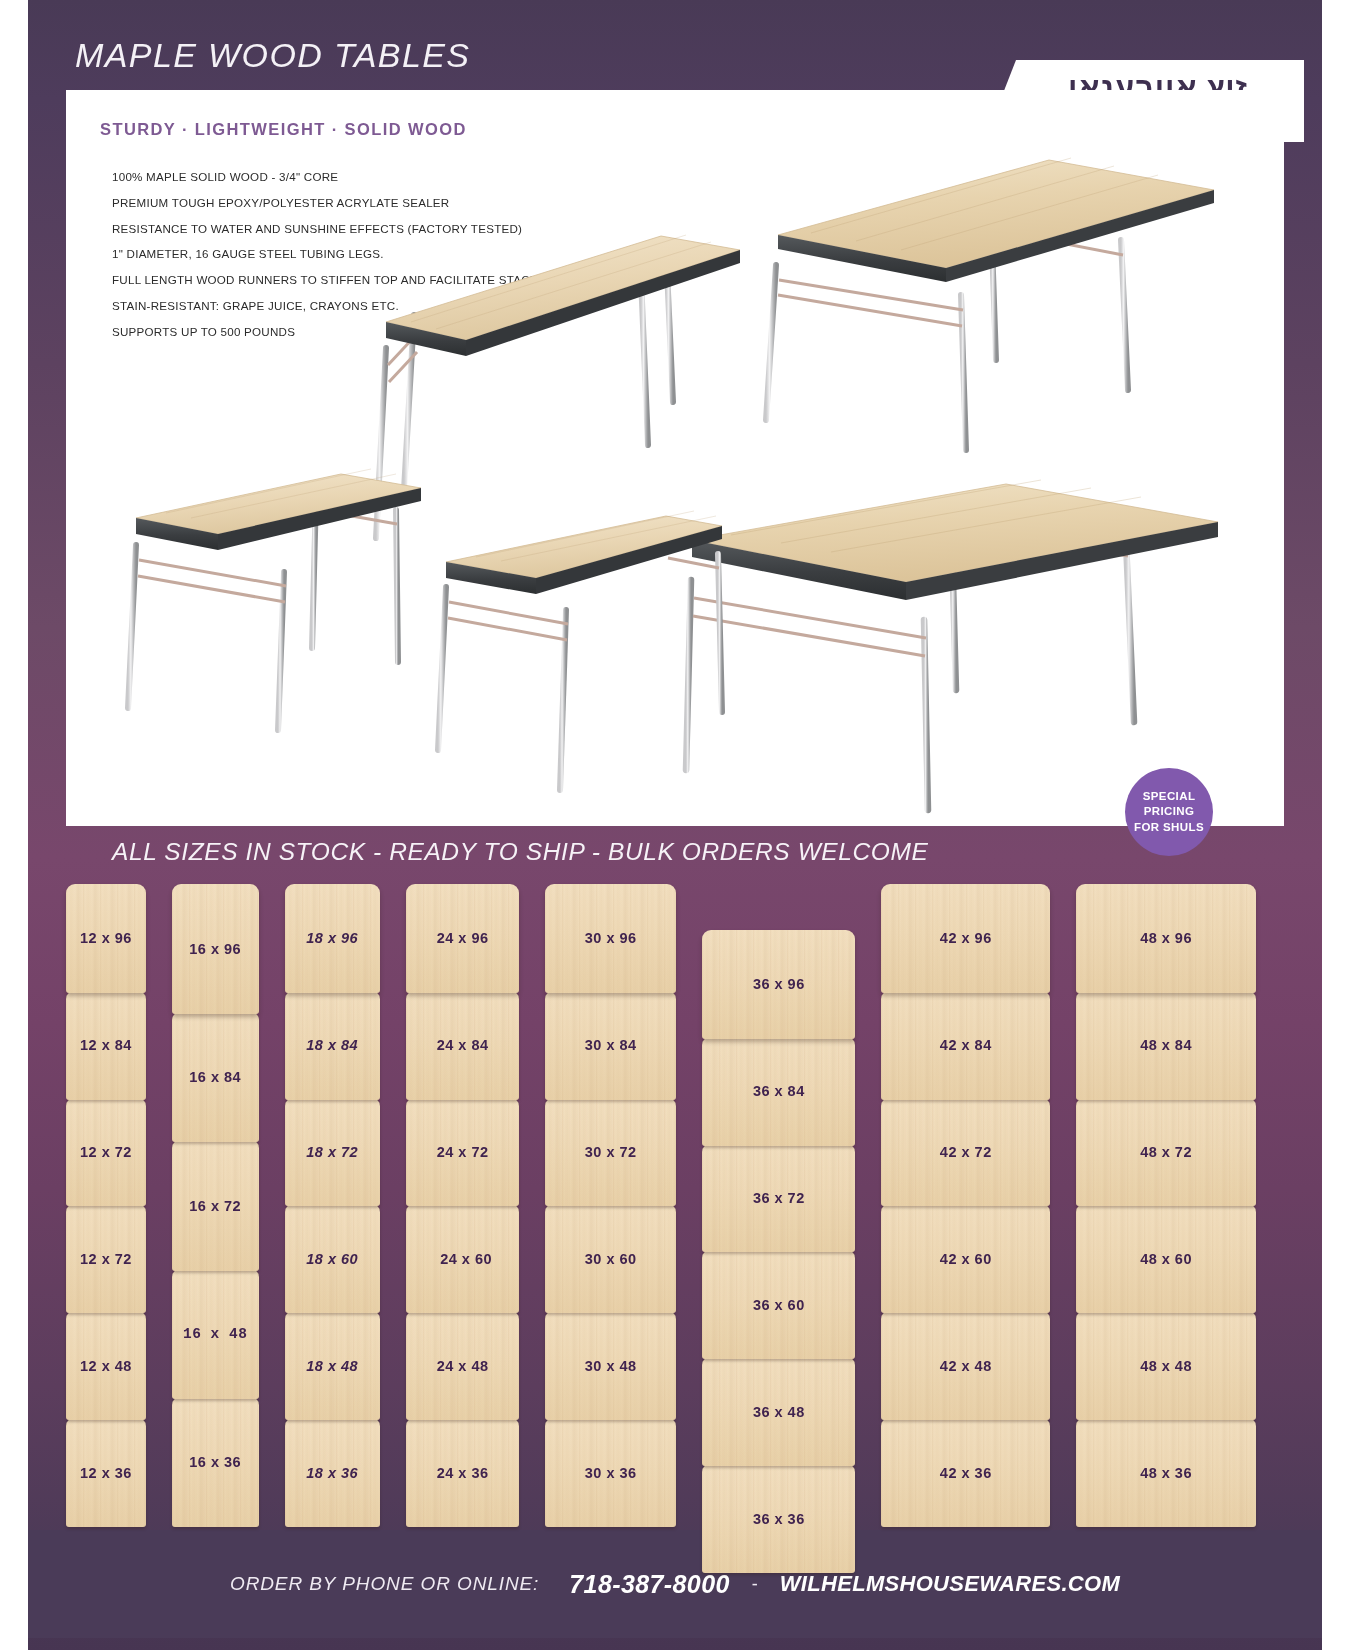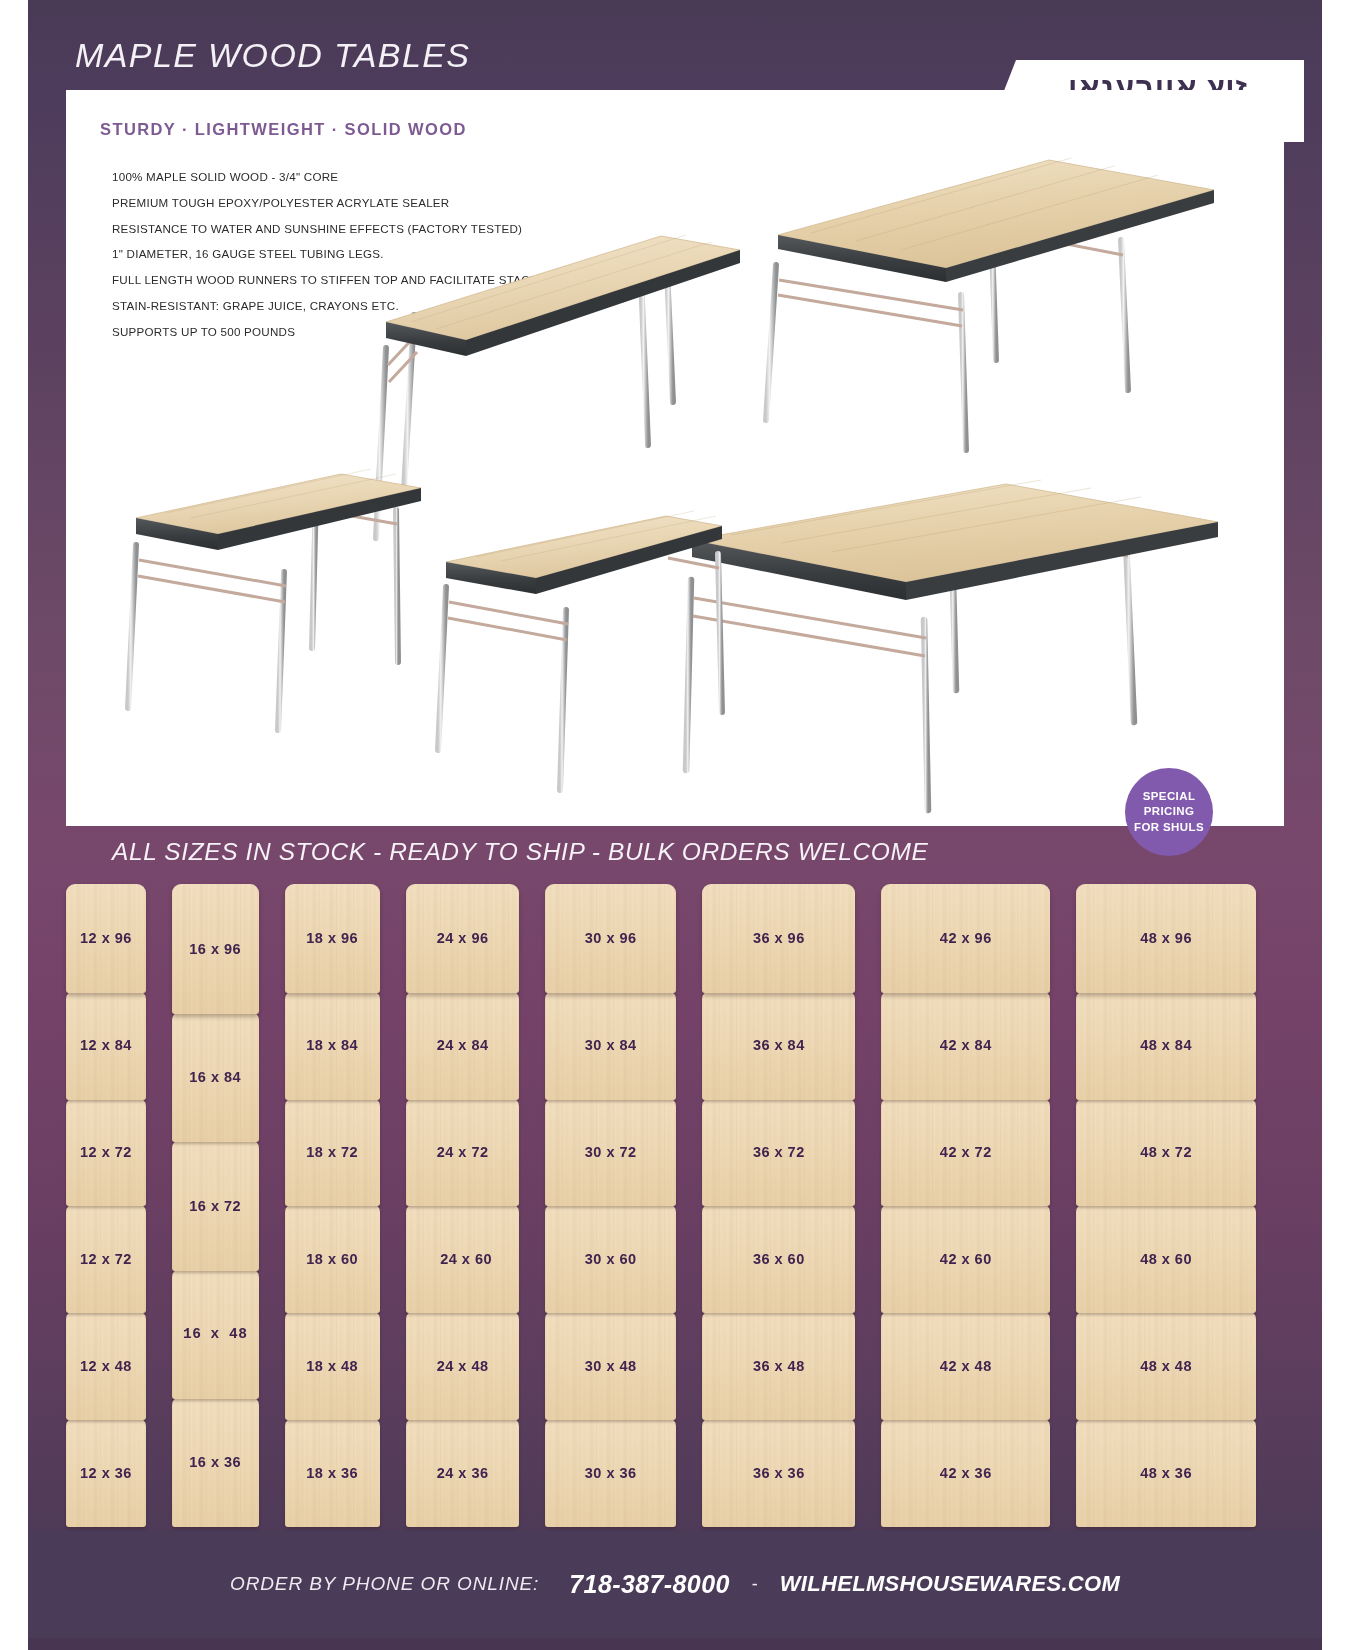--- a/index.html
+++ b/index.html
@@ -430,21 +430,21 @@
         <div class="size-cell" style="z-index: 8;">
           <span class="size-label">16 x 72</span>
         </div>
         <div class="size-cell" style="z-index: 6; font-family: Liberation Mono, monospace;">
           <span class="size-label">16 x 48</span>
         </div>
         <div class="size-cell" style="z-index: 5;">
           <span class="size-label">16 x 36</span>
         </div>
       </div>
-      <div class="size-col" style="flex: 0.86 1 0px;">
+      <div class="size-col" style="flex: 0.86 1 0px; font-style: italic;">
         <div class="size-cell" style="z-index: 10;">
           <span class="size-label">18 x 96</span>
         </div>
         <div class="size-cell" style="z-index: 9;">
           <span class="size-label">18 x 84</span>
         </div>
         <div class="size-cell" style="z-index: 8;">
           <span class="size-label">18 x 72</span>
         </div>
         <div class="size-cell" style="z-index: 7;">
@@ -490,21 +490,21 @@
         <div class="size-cell" style="z-index: 7;">
           <span class="size-label">30 x 60</span>
         </div>
         <div class="size-cell" style="z-index: 6;">
           <span class="size-label">30 x 48</span>
         </div>
         <div class="size-cell" style="z-index: 5;">
           <span class="size-label">30 x 36</span>
         </div>
       </div>
-      <div class="size-col" style="flex: 1.38 1 0px;">
+      <div class="size-col" style="flex: 1.38 1 0px; margin-top: 46px;">
         <div class="size-cell" style="z-index: 10;">
           <span class="size-label">36 x 96</span>
         </div>
         <div class="size-cell" style="z-index: 9;">
           <span class="size-label">36 x 84</span>
         </div>
         <div class="size-cell" style="z-index: 8;">
           <span class="size-label">36 x 72</span>
         </div>
         <div class="size-cell" style="z-index: 7;">

